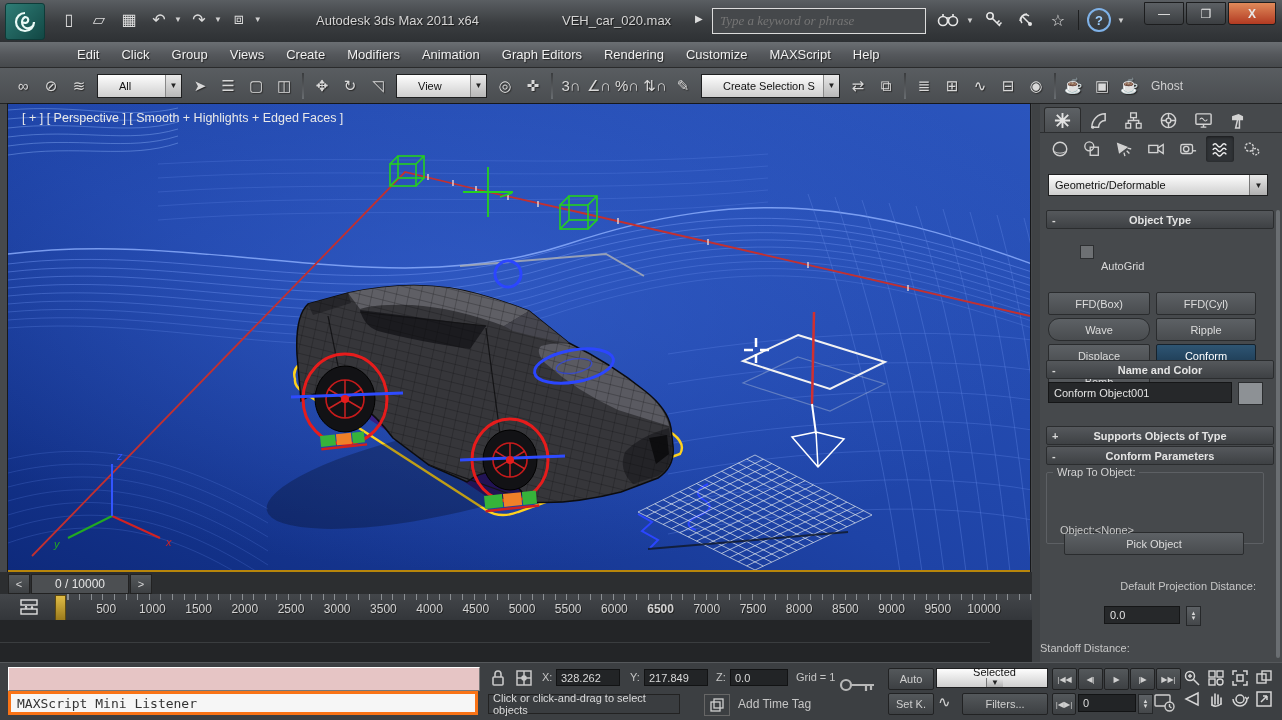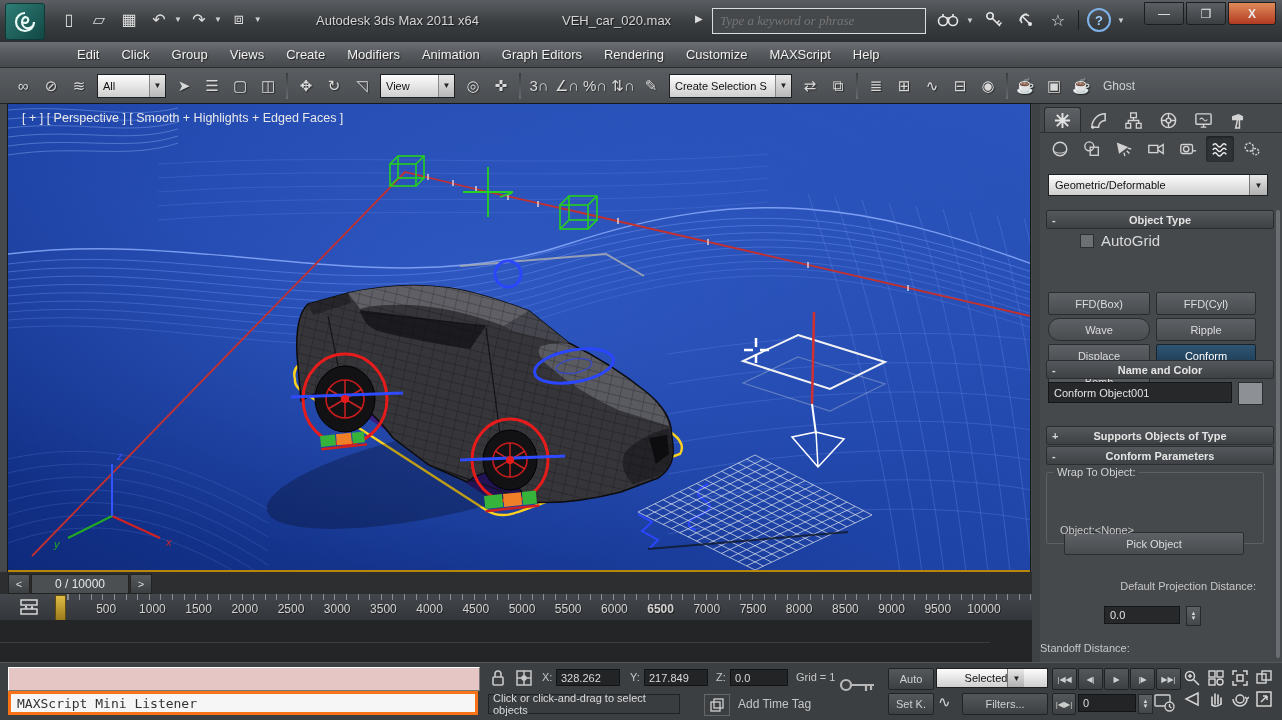--- a/index.html
+++ b/index.html
@@ -35,21 +35,21 @@
   .menu-item{font-size:13px;color:#f0f0f0;text-shadow:1px 1px 1px #222;padding:3px 11px;border-radius:2px;}
   
   #main-toolbar{left:0;top:68px;width:1282px;height:36px;
     background:linear-gradient(#595d61,#4a4d50);border-bottom:1px solid #212223;
     display:flex;align-items:center;gap:2px;padding-left:10px;box-sizing:border-box;}
   .ticon{min-width:26px;height:28px;display:flex;align-items:center;justify-content:center;
     font-size:15px;color:#d9d9d9;text-shadow:1px 1px 1px #2a2a2a;border-radius:3px;}
   .tsep{width:2px;height:26px;background:linear-gradient(#3a3c3e,#6a6e72);margin:0 3px;}
   .tcombo{height:22px;background:linear-gradient(#fdfdfd,#cfcfcf);border:1px solid #1e1f20;
     color:#111;font-size:11px;display:flex;align-items:center;justify-content:space-between;
-    padding-left:5px;margin:0 3px;}
+    padding-left:21px;margin:0 3px;}
   .tcombo .arrow{width:15px;height:100%;background:linear-gradient(#e8e8e8,#b8b8b8);
     border-left:1px solid #888;display:flex;align-items:center;justify-content:center;font-size:8px;color:#222;}
   .tlabel{font-size:12px;color:#cfcfcf;margin-left:6px;}
   
   #vp-frame{left:0;top:104px;width:1032px;height:468px;background:#46494c;}
   #viewport{left:8px;top:104px;width:1022px;height:466px;border-bottom:2px solid #b8860b;outline:1px solid #17181a;}
   
   #frame-row{left:0;top:572px;width:1032px;height:22px;background:#2c2e30;border-bottom:1px solid #1b1c1d;}
   .fbtn{width:20px;height:18px;background:linear-gradient(#54585b,#3d4043);border:1px solid #222;
     color:#d8d8d8;font-size:11px;display:flex;align-items:center;justify-content:center;}
@@ -95,21 +95,21 @@
   #statusbar{left:0;top:662px;width:1282px;height:58px;background:#3c3f42;border-top:1px solid #55585b;}
   #mxs-pink{left:8px;top:4px;width:470px;height:22px;background:#e6c5c5;border:1px solid #fff;border-right-color:#777;border-bottom-color:#777;}
   #mxs-white{left:8px;top:28px;width:470px;height:24px;background:#f6f6f6;border:3px solid #f97316;
     font-family:"DejaVu Sans Mono",monospace;font-size:13px;color:#333;display:flex;align-items:center;padding-left:6px;box-sizing:border-box;}
   .slabel{font-size:11px;color:#c6c6c6;}
   .sfield{background:#222426;border:1px solid #121314;color:#dadada;font-size:11px;height:17px;
     display:flex;align-items:center;padding-left:4px;box-sizing:border-box;}
   .sbtn{background:linear-gradient(#54585b,#3d4043);border:1px solid #212223;color:#cfcfcf;font-size:11px;
     display:flex;align-items:center;justify-content:center;border-radius:2px;}
   .scombo{background:linear-gradient(#fdfdfd,#cfcfcf);border:1px solid #1e1f20;color:#111;font-size:11px;
-    display:flex;align-items:center;justify-content:center;padding-left:5px;box-sizing:border-box;}
+    display:flex;align-items:center;justify-content:flex-end;padding-left:5px;box-sizing:border-box;flex-direction:column;}
   .navi{width:24px;height:21px;display:flex;align-items:center;justify-content:center;border-radius:2px;}
   svg{display:block;}
   text{font-family:"Liberation Sans",sans-serif;}
 </style>
 </head>
 <body>
 
 <div id="stage">
 
   <div id="titlebar" class="abs">
@@ -600,21 +600,21 @@
       <span>Geometric/Deformable</span>
       <span class="arrow" style="width:17px;height:100%;background:linear-gradient(#e8e8e8,#b0b0b0);border-left:1px solid #777;display:flex;align-items:center;justify-content:center;font-size:8px;color:#222;">▼</span>
     </div>
 
     <div class="rollhead" style="top:106px;">
       <span class="pm">-</span>
       <span>Object Type</span>
     </div>
     <div class="abs" style="left:40px;top:128px;display:flex;align-items:center;gap:7px;">
       <span class="chk"></span>
-      <span class="slabel" style="font-size:15px;color:#d8d8d8;">AutoGrid</span>
+      <span class="slabel" style="font-size:11px;color:#d8d8d8;margin-top:28px;">AutoGrid</span>
     </div>
     <div id="ot-buttons">
         <div class="pbtn" style="left: 8px; top: 148px; width: 100px;">FFD(Box)</div>
         <div class="pbtn" style="left: 116px; top: 148px; width: 98px;">FFD(Cyl)</div>
         <div class="pbtn" style="left: 8px; top: 174px; width: 100px; border-radius: 11px;">Wave</div>
         <div class="pbtn" style="left: 116px; top: 174px; width: 98px;">Ripple</div>
         <div class="pbtn" style="left: 8px; top: 200px; width: 100px;">Displace</div>
         <div class="pbtn active" style="left: 116px; top: 200px; width: 98px;">Conform</div>
         <div class="pbtn" style="left: 8px; top: 226px; width: 100px;">Bomb</div>
       </div>

